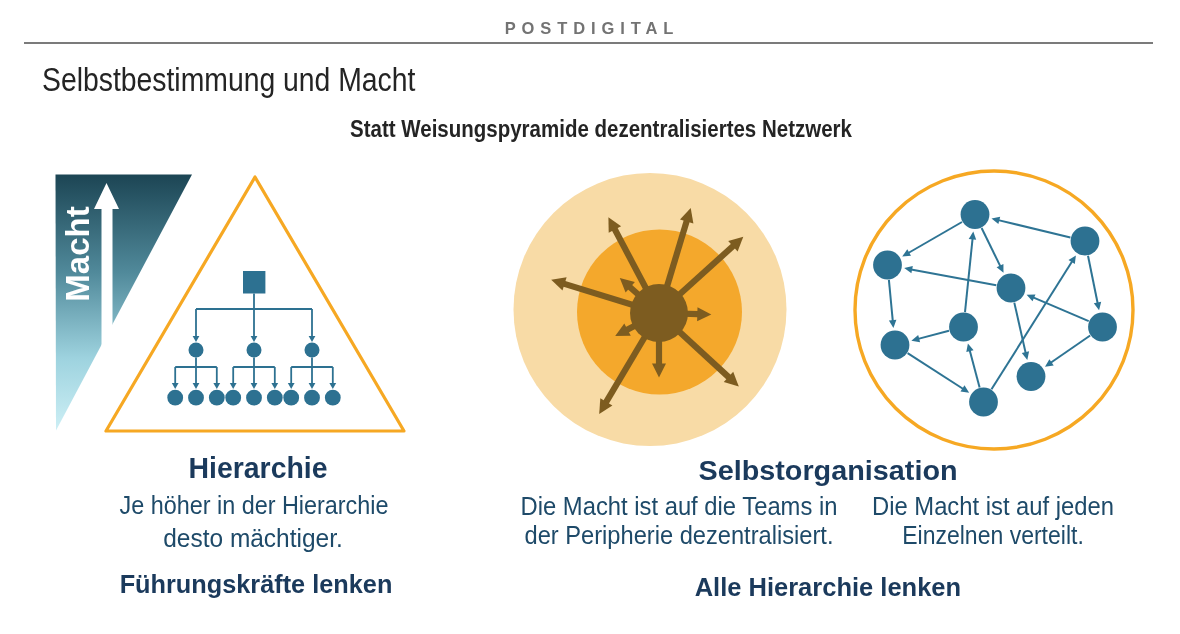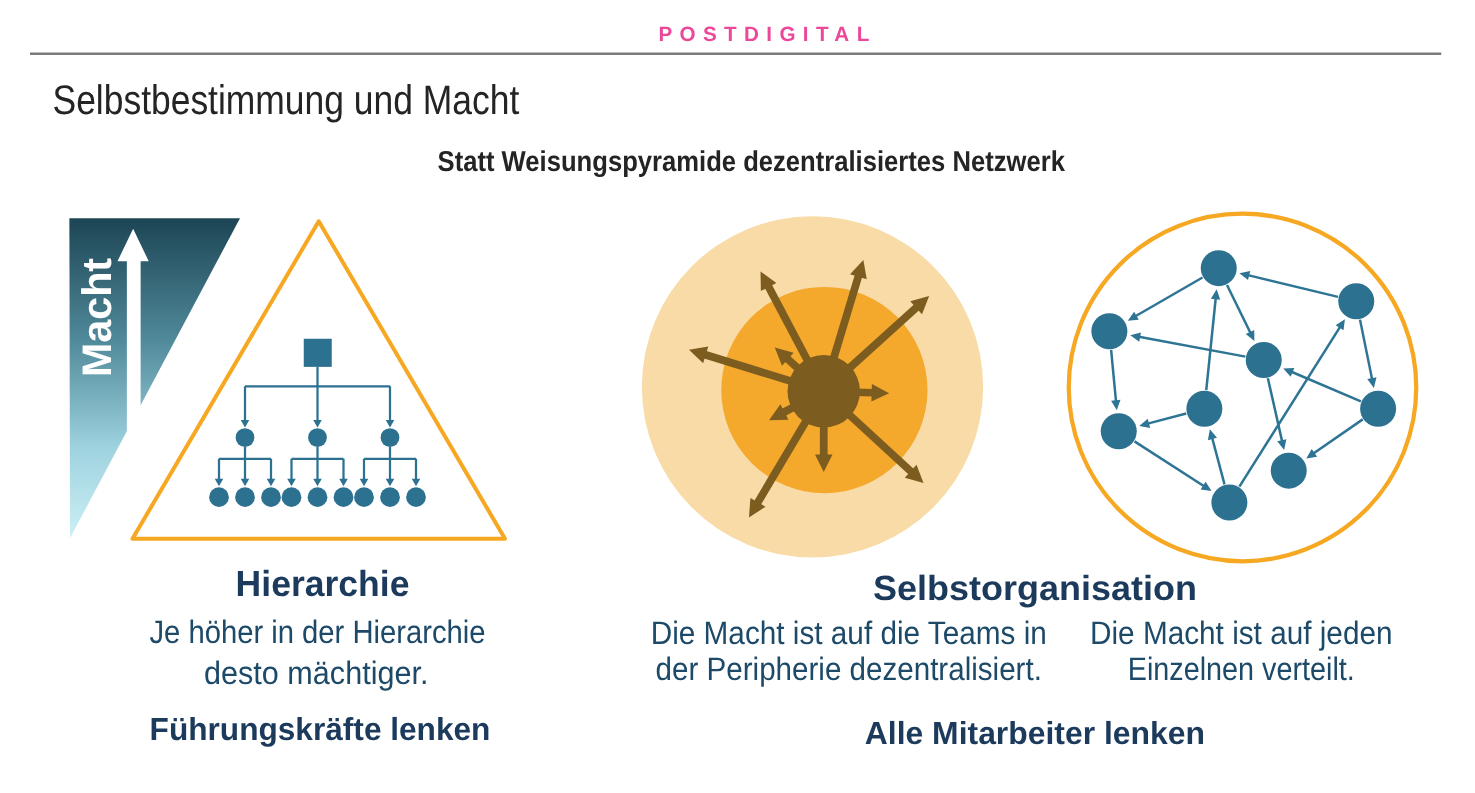--- a/index.html
+++ b/index.html
@@ -123,25 +123,25 @@
 <circle cx="1085" cy="241" r="14.4" fill="#2d7191"></circle>
 <circle cx="887.5" cy="265" r="14.4" fill="#2d7191"></circle>
 <circle cx="1011" cy="288" r="14.4" fill="#2d7191"></circle>
 <circle cx="1102.5" cy="327" r="14.4" fill="#2d7191"></circle>
 <circle cx="963.5" cy="327" r="14.4" fill="#2d7191"></circle>
 <circle cx="895" cy="345" r="14.4" fill="#2d7191"></circle>
 <circle cx="1031" cy="376.5" r="14.4" fill="#2d7191"></circle>
 <circle cx="983.5" cy="402" r="14.4" fill="#2d7191"></circle>
     </svg>
 <div id="rule"></div>
-<div id="hdr" class="t" style="left:614px;top:20px;font-size:16.5px;font-weight:bold;color:#ec4899;letter-spacing:5.9px;transform:translateX(-50%) scaleX(1.0);">POSTDIGITAL</div>
+<div id="hdr" class="t" style="left:592px;top:20px;font-size:16.5px;font-weight:bold;color:#737373;letter-spacing:5.9px;transform:translateX(-50%) scaleX(1.0);">POSTDIGITAL</div>
     <div class="t" id="title" style="left:41.5px;top:62.8px;font-size:33px;font-weight:400;color:#242424;transform-origin:left center;transform:scaleX(0.859);">Selbstbestimmung und Macht</div>
     <div id="sub" class="t" style="left:601px;top:116.5px;font-size:23px;font-weight:bold;color:#242424;letter-spacing:0px;transform:translateX(-50%) scaleX(0.891);">Statt Weisungspyramide dezentralisiertes Netzwerk</div>
     <div id="h1" class="t" style="left:258px;top:452.6px;font-size:29px;font-weight:bold;color:#1b3a5c;letter-spacing:0px;transform:translateX(-50%) scaleX(0.98);">Hierarchie</div>
     <div id="b1" class="t" style="left:254.4px;top:491.7px;font-size:26px;font-weight:400;color:#1e4a69;letter-spacing:0px;transform:translateX(-50%) scaleX(0.899);">Je höher in der Hierarchie</div>
     <div id="b2" class="t" style="left:252.5px;top:525.0px;font-size:26px;font-weight:400;color:#1e4a69;letter-spacing:0px;transform:translateX(-50%) scaleX(0.941);">desto mächtiger.</div>
     <div id="f1" class="t" style="left:255.5px;top:571.2px;font-size:25.5px;font-weight:bold;color:#1b3a5c;letter-spacing:0px;transform:translateX(-50%) scaleX(0.992);">Führungskräfte lenken</div>
     <div id="h2" class="t" style="left:828px;top:455.7px;font-size:28px;font-weight:bold;color:#1b3a5c;letter-spacing:0px;transform:translateX(-50%) scaleX(1.028);">Selbstorganisation</div>
     <div id="c1" class="t" style="left:678.6px;top:492.9px;font-size:26px;font-weight:400;color:#1e4a69;letter-spacing:0px;transform:translateX(-50%) scaleX(0.915);">Die Macht ist auf die Teams in</div>
     <div id="c2" class="t" style="left:678.6px;top:522.4px;font-size:26px;font-weight:400;color:#1e4a69;letter-spacing:0px;transform:translateX(-50%) scaleX(0.91);">der Peripherie dezentralisiert.</div>
     <div id="d1" class="t" style="left:993px;top:492.9px;font-size:26px;font-weight:400;color:#1e4a69;letter-spacing:0px;transform:translateX(-50%) scaleX(0.915);">Die Macht ist auf jeden</div>
     <div id="d2" class="t" style="left:993px;top:522.4px;font-size:26px;font-weight:400;color:#1e4a69;letter-spacing:0px;transform:translateX(-50%) scaleX(0.885);">Einzelnen verteilt.</div>
-    <div id="f2" class="t" style="left:827.9px;top:573.6px;font-size:25.5px;font-weight:bold;color:#1b3a5c;letter-spacing:0px;transform:translateX(-50%) scaleX(1.0);">Alle Mitarbeiter lenken</div>
+    <div id="f2" class="t" style="left:827.9px;top:573.6px;font-size:25.5px;font-weight:bold;color:#1b3a5c;letter-spacing:0px;transform:translateX(-50%) scaleX(1.0);">Alle Hierarchie lenken</div>
 </div>
 </body></html>

